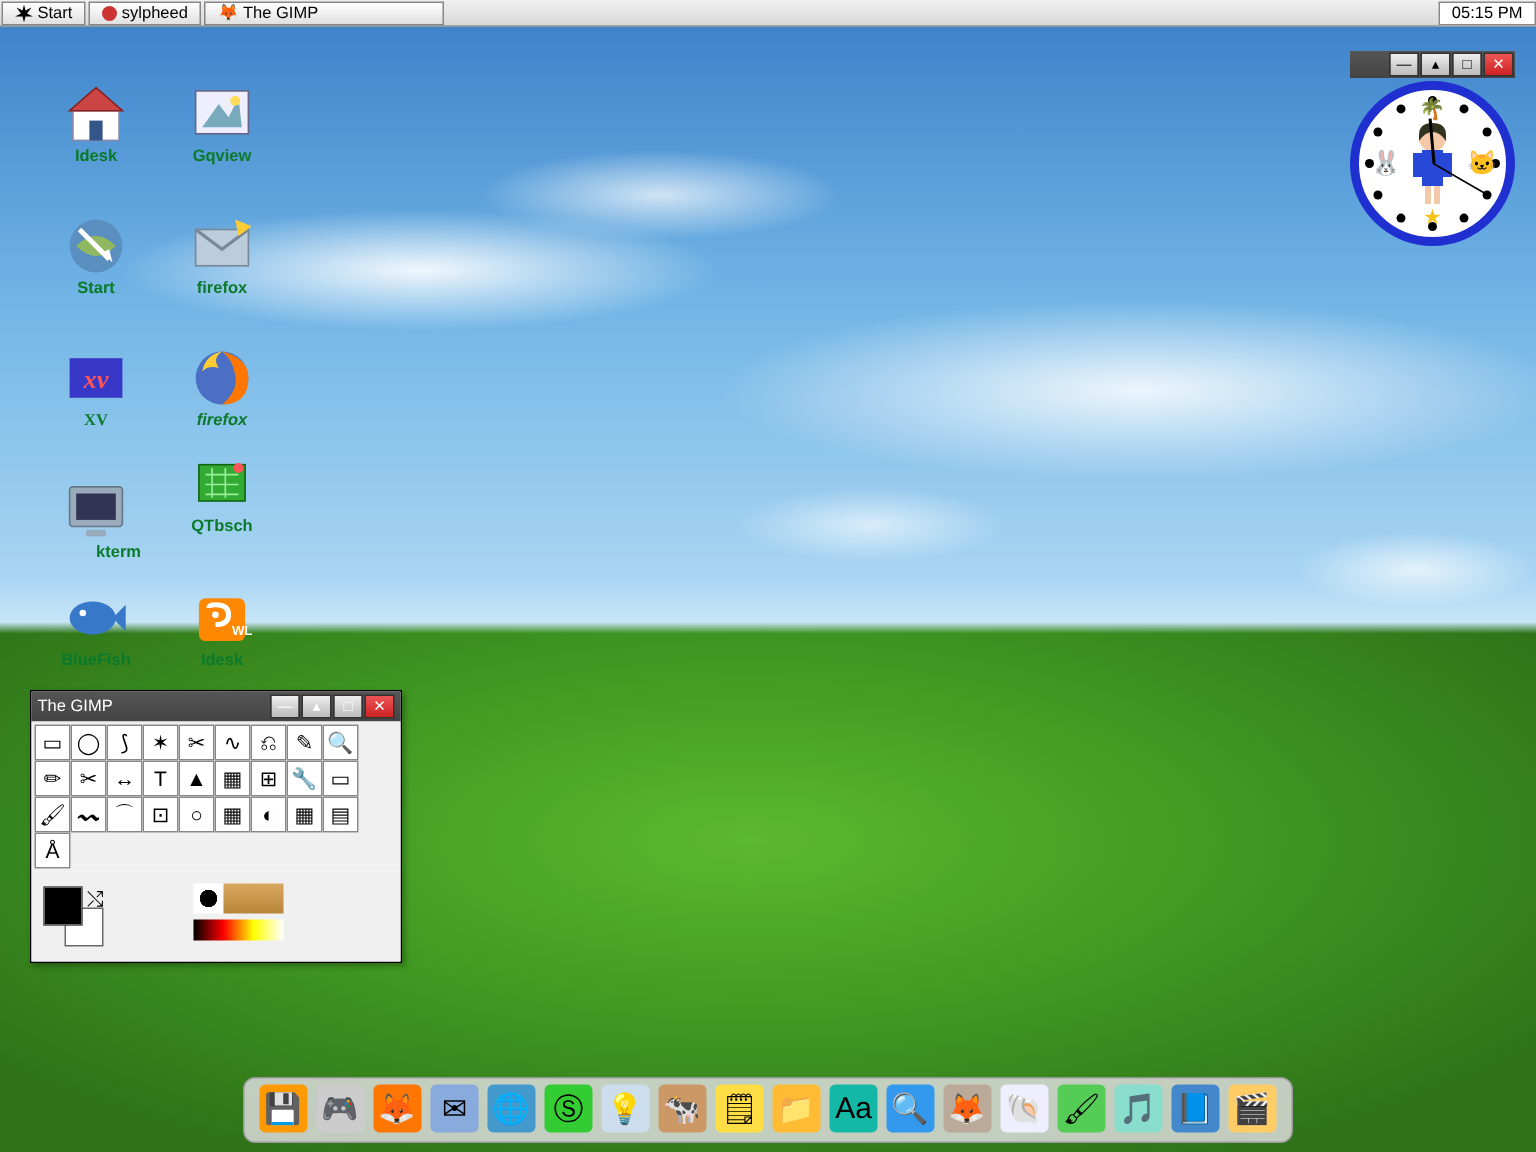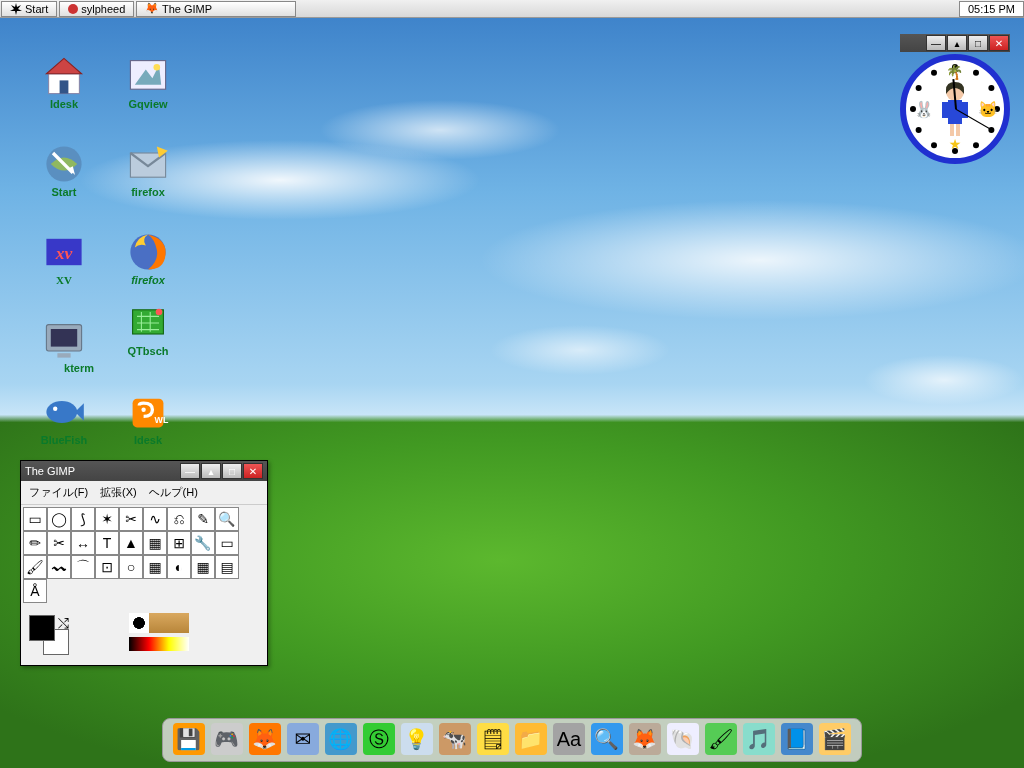--- a/index.html
+++ b/index.html
@@ -201,25 +201,20 @@
     </div>
   </div>
 
 <div class="gimp">
   <div class="titlebar">
     <span class="t">The GIMP</span>
     <div class="wbtn">—</div>
     <div class="wbtn">▴</div>
     <div class="wbtn">□</div>
     <div class="wbtn close">✕</div>
-  </div>
-  <div class="menubar">
-    <div class="mitem">ファイル(F)</div>
-    <div class="mitem">拡張(X)</div>
-    <div class="mitem">ヘルプ(H)</div>
   </div>
   <div class="toolgrid" id="toolgrid">
       <div class="tool">▭</div>
       <div class="tool">◯</div>
       <div class="tool">⟆</div>
       <div class="tool">✶</div>
       <div class="tool">✂</div>
       <div class="tool">∿</div>
       <div class="tool">⎌</div>
       <div class="tool">✎</div>
@@ -328,21 +323,21 @@
     </div>
     <div class="d" style="background: rgb(204, 153, 102);">
       <span>🐄</span>
     </div>
     <div class="d" style="background: rgb(255, 221, 68);">
       <span>🗒</span>
     </div>
     <div class="d" style="background: rgb(255, 187, 51);">
       <span>📁</span>
     </div>
-    <div class="d" style="background: #a3a3a3;">
+    <div class="d" style="background: #14b8a6;">
       <span>Aa</span>
     </div>
     <div class="d" style="background: rgb(51, 153, 238);">
       <span>🔍</span>
     </div>
     <div class="d" style="background: rgb(187, 170, 153);">
       <span>🦊</span>
     </div>
     <div class="d" style="background: rgb(238, 238, 255);">
       <span>🐚</span>

